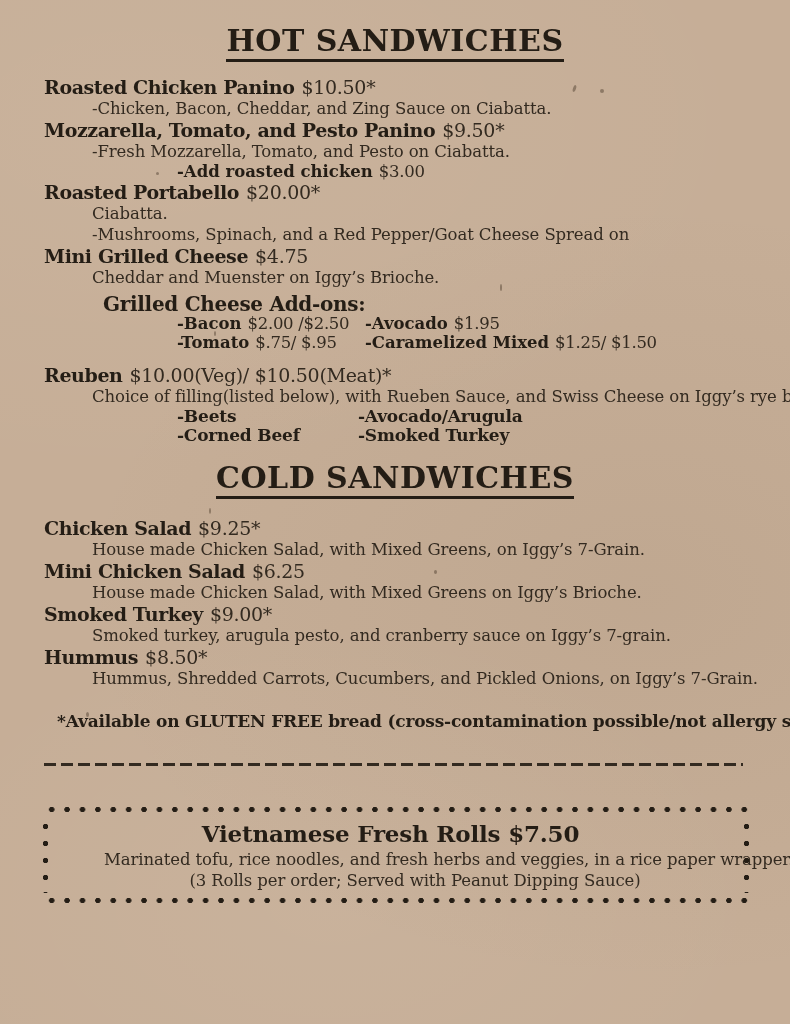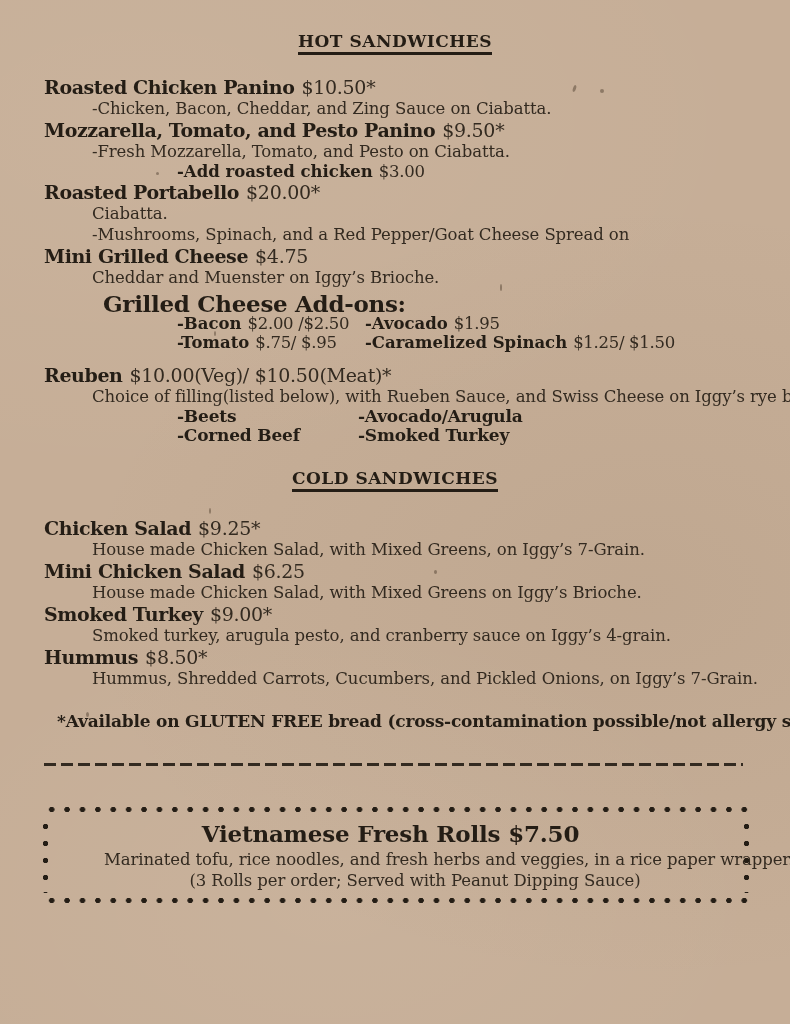--- a/index.html
+++ b/index.html
@@ -14,37 +14,37 @@
     color: var(--ink);
     background:
       radial-gradient(900px 520px at 18% 12%, rgba(255,246,232,0.06), transparent 70%),
       radial-gradient(820px 560px at 82% 58%, rgba(108,84,58,0.07), transparent 70%),
       radial-gradient(640px 420px at 42% 88%, rgba(255,250,240,0.05), transparent 70%),
       var(--paper);
     overflow:hidden;
   }
   .page { width:790px; height:1024px; padding:26px 44px 0 44px; position:relative; }
 
-  .sec-title { text-align:center; font-size:17px; font-weight:bold; color:var(--ink-dark);
+  .sec-title { text-align:center; font-size:30px; font-weight:bold; color:var(--ink-dark);
                letter-spacing:0.5px; line-height:30px; }
   .sec-title .ul { border-bottom:3px solid var(--ink-dark); padding-bottom:1px; }
   .sec-title.hot { margin-bottom:20px; }
   .sec-title.cold { margin-top:18px; margin-bottom:24px; }
 
   .iline { font-size:19px; font-weight:bold; line-height:22px; letter-spacing:-0.4px;
            white-space:nowrap; color:var(--ink-dark); }
   .pr { font-weight:normal; margin-left:7px; letter-spacing:-0.3px; color:var(--ink); }
   .desc { font-size:16.5px; line-height:21px; margin-left:48px; white-space:nowrap;
           letter-spacing:-0.1px; }
   .sub-line { font-size:16.5px; line-height:19px; margin-left:93px; white-space:nowrap; }
   .sub-nm { font-weight:bold; color:var(--ink-dark);margin-left:40px; }
   .sub-line .pr { margin-left:6px; }
 
   .addons { margin-top:6px; }
-  .addons-heading { font-size:23px; font-weight:bold; color:var(--ink-dark);
+  .addons-heading { font-size:20px; font-weight:bold; color:var(--ink-dark);
                     margin-left:59px; line-height:20px; letter-spacing:-0.3px; }
   .acol1 { display:inline-block; width:188px; }
   .fcol1 { display:inline-block; width:141px; }
 
   .reuben { margin-top:12px; }
   .fill-line { font-size:17px; line-height:19px; margin-left:93px; white-space:nowrap; }
   .fill-line .sub-nm { letter-spacing:-0.2px; }
 
   .footnote { margin-top:22px; margin-left:13px; font-size:17px; font-weight:bold;
               color:var(--ink-dark); letter-spacing:-0.2px; white-space:nowrap; }
@@ -102,21 +102,21 @@
     <div class="iline"><span>Mini Grilled Cheese</span><span class="pr">$4.75</span></div>
     <div class="desc">Cheddar and Muenster on Iggy’s Brioche.</div>
   </div>
 
   <div class="addons">
     <div class="addons-heading">Grilled Cheese Add-ons:</div>
     <div class="sub-line">
       <span class="acol1"><span class="sub-nm">-Bacon</span><span class="pr">$2.00 /$2.50</span></span><span><span class="sub-nm">-Avocado</span><span class="pr">$1.95</span></span>
     </div>
     <div class="sub-line">
-      <span class="acol1"><span class="sub-nm">-Tomato</span><span class="pr">$.75/ $.95</span></span><span><span class="sub-nm">-Caramelized Spinach</span><span class="pr">$1.25/ $1.50</span></span>
+      <span class="acol1"><span class="sub-nm">-Tomato</span><span class="pr">$.75/ $.95</span></span><span><span class="sub-nm">-Caramelized Mixed</span><span class="pr">$1.25/ $1.50</span></span>
     </div>
   </div>
 
   <div class="reuben">
     <div class="iline"><span>Reuben</span><span class="pr">$10.00(Veg)/ $10.50(Meat)*</span></div>
     <div class="desc">Choice of filling(listed below), with Rueben Sauce, and Swiss Cheese on Iggy’s rye bread.</div>
     <div class="fill-line">
       <span class="fcol1 sub-nm">-Beets</span><span class="sub-nm">-Avocado/Arugula</span>
     </div>
     <div class="fill-line">
@@ -131,21 +131,21 @@
     <div class="desc">House made Chicken Salad, with Mixed Greens, on Iggy’s 7-Grain.</div>
   </div>
 
   <div class="item">
     <div class="iline"><span>Mini Chicken Salad</span><span class="pr">$6.25</span></div>
     <div class="desc">House made Chicken Salad, with Mixed Greens on Iggy’s Brioche.</div>
   </div>
 
   <div class="item">
     <div class="iline"><span>Smoked Turkey</span><span class="pr">$9.00*</span></div>
-    <div class="desc">Smoked turkey, arugula pesto, and cranberry sauce on Iggy’s 4-grain.</div>
+    <div class="desc">Smoked turkey, arugula pesto, and cranberry sauce on Iggy’s 7-grain.</div>
   </div>
 
   <div class="item">
     <div class="iline"><span>Hummus</span><span class="pr">$8.50*</span></div>
     <div class="desc">Hummus, Shredded Carrots, Cucumbers, and Pickled Onions, on Iggy’s 7-Grain.</div>
   </div>
 
   <div class="footnote">*Available on GLUTEN FREE bread (cross-contamination possible/not allergy safe)</div>
 
   <div class="divider"></div>

